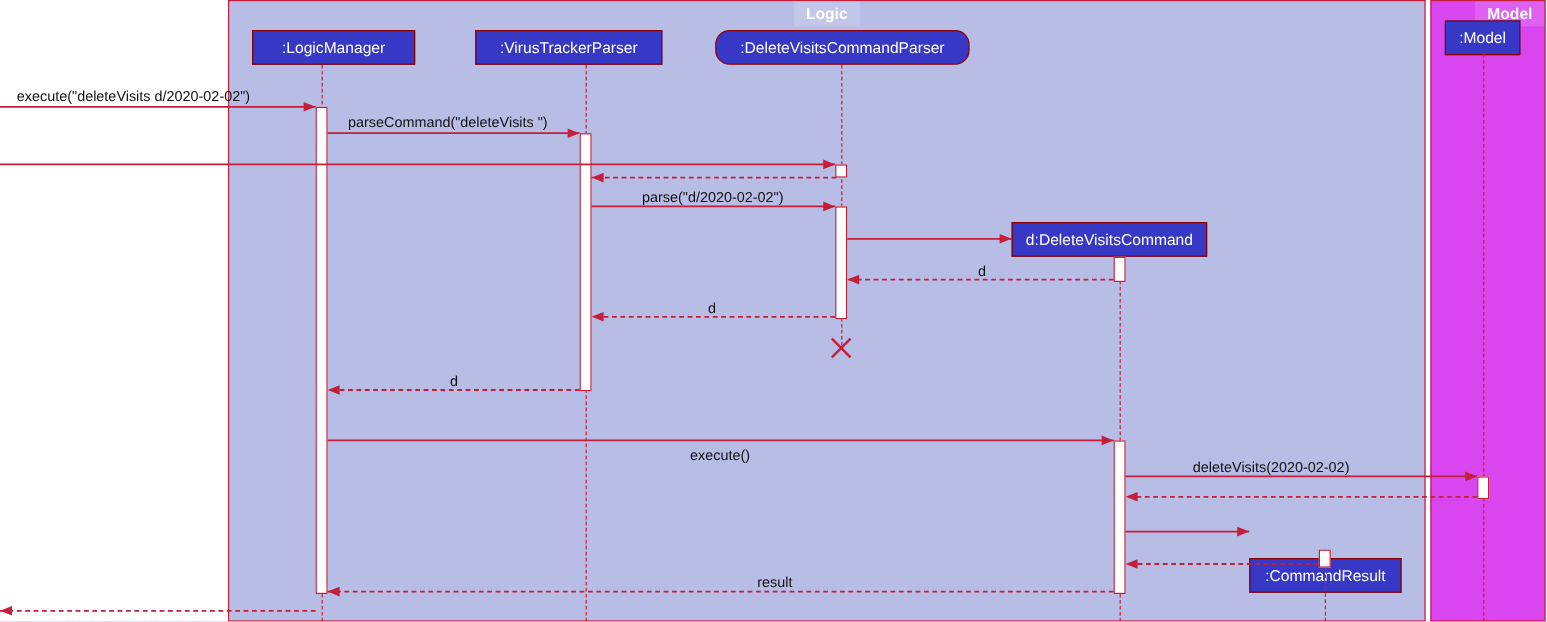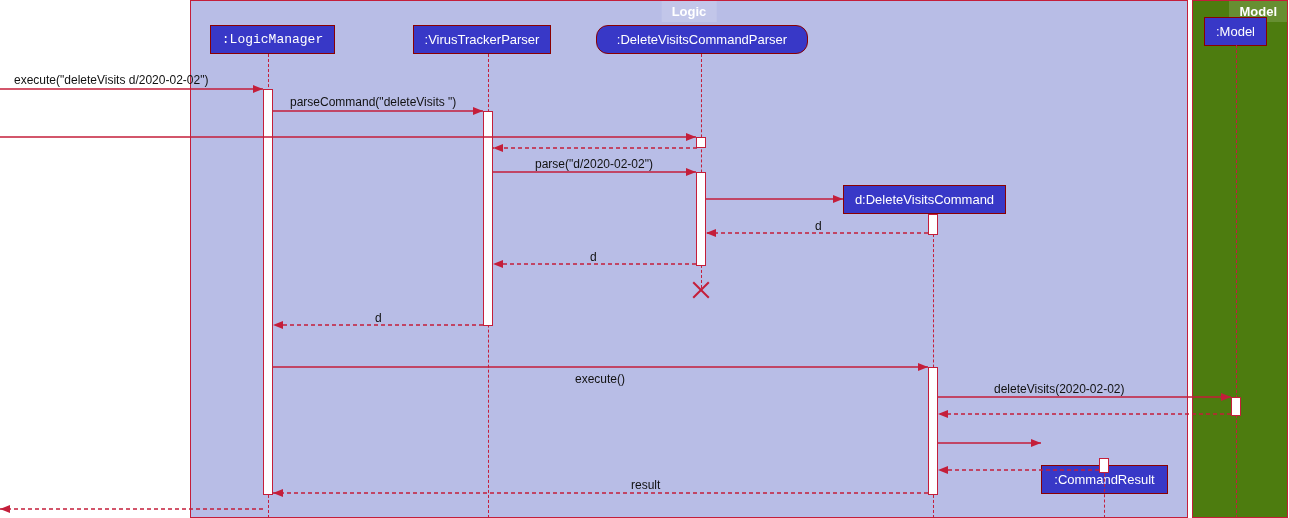--- a/index.html
+++ b/index.html
@@ -1,18 +1,18 @@
 <!DOCTYPE html>
 <html><head>
 <meta charset="utf-8">
 <style>
   * { box-sizing: border-box; margin: 0; padding: 0; }
   body { font-family: Arial, sans-serif; font-size: 12px; background: #fff; position: relative; width: 1289px; height: 518px; }
   .box-logic { position: absolute; left: 190px; top: 0; width: 998px; height: 518px; background: #b8bde6; border: 1.5px solid #c41e3a; }
-  .box-model { position: absolute; left: 1192px; top: 0; width: 96px; height: 518px; background: #4d7c0f; border: 1.5px solid #c41e3a; }
+  .box-model { position: absolute; left: 1192px; top: 0; width: 96px; height: 518px; background: #d946ef; border: 1.5px solid #c41e3a; }
   .box-title { position: absolute; top: 0; right: 0; padding: 3px 10px; background: rgba(255,255,255,0.15); color: #fff; font-weight: bold; font-size: 13px; }
   .box-title-logic { left: 50%; right: auto; transform: translateX(-50%); }
   .participant { position: absolute; background: #3838c7; border: 1.5px solid #8b0000; color: #fff; padding: 6px 10px; font-size: 13px; text-align: center; white-space: nowrap; }
   .lifeline { position: absolute; border-left: 1.5px dashed #c41e3a; width: 0; }
   .activation { position: absolute; background: #fff; border: 1.5px solid #c41e3a; width: 10px; }
   .msg-label { position: absolute; font-size: 12px; color: #111; white-space: nowrap; }
   svg.arrow { position: absolute; overflow: visible; }
   .destroy { position: absolute; width: 20px; height: 20px; }
   .destroy::before, .destroy::after { content: ''; position: absolute; left: 50%; top: 50%; width: 22px; height: 2px; background: #c41e3a; }
   .destroy::before { transform: translate(-50%, -50%) rotate(45deg); }
@@ -21,22 +21,22 @@
 </head>
 <body>
 
 <div class="box-logic">
   <div class="box-title box-title-logic">Logic</div>
 </div>
 <div class="box-model">
   <div class="box-title">Model</div>
 </div>
 
-<div class="participant" style="left:210px; top:25px; width:125px;font-family:Liberation Mono, monospace;">:LogicManager</div>
-<div class="participant" style="left:413px; top:25px; width:138px;">:VirusTrackerParser</div>
+<div class="participant" style="left:210px; top:25px; width:136px;">:LogicManager</div>
+<div class="participant" style="left:396px; top:25px; width:156px;">:VirusTrackerParser</div>
 <div class="participant" style="left:596px; top:25px; width:212px;border-radius:12px;">:DeleteVisitsCommandParser</div>
 <div class="participant" style="left:843px; top:185px; width:163px;">d:DeleteVisitsCommand</div>
 <div class="participant" style="left:1041px; top:429px; width:127px;margin-top:36px;">:CommandResult</div>
 <div class="participant" style="left:1204px; top:17px; width:63px;">:Model</div>
 
 <div class="lifeline" style="left:268px; top:54px; height:464px;"></div>
 <div class="lifeline" style="left:488px; top:54px; height:464px;"></div>
 <div class="lifeline" style="left:701px; top:54px; height:234px;"></div>
 <div class="lifeline" style="left:933px; top:214px; height:304px;"></div>
 <div class="lifeline" style="left:1104px; top:458px; height:60px;"></div>

